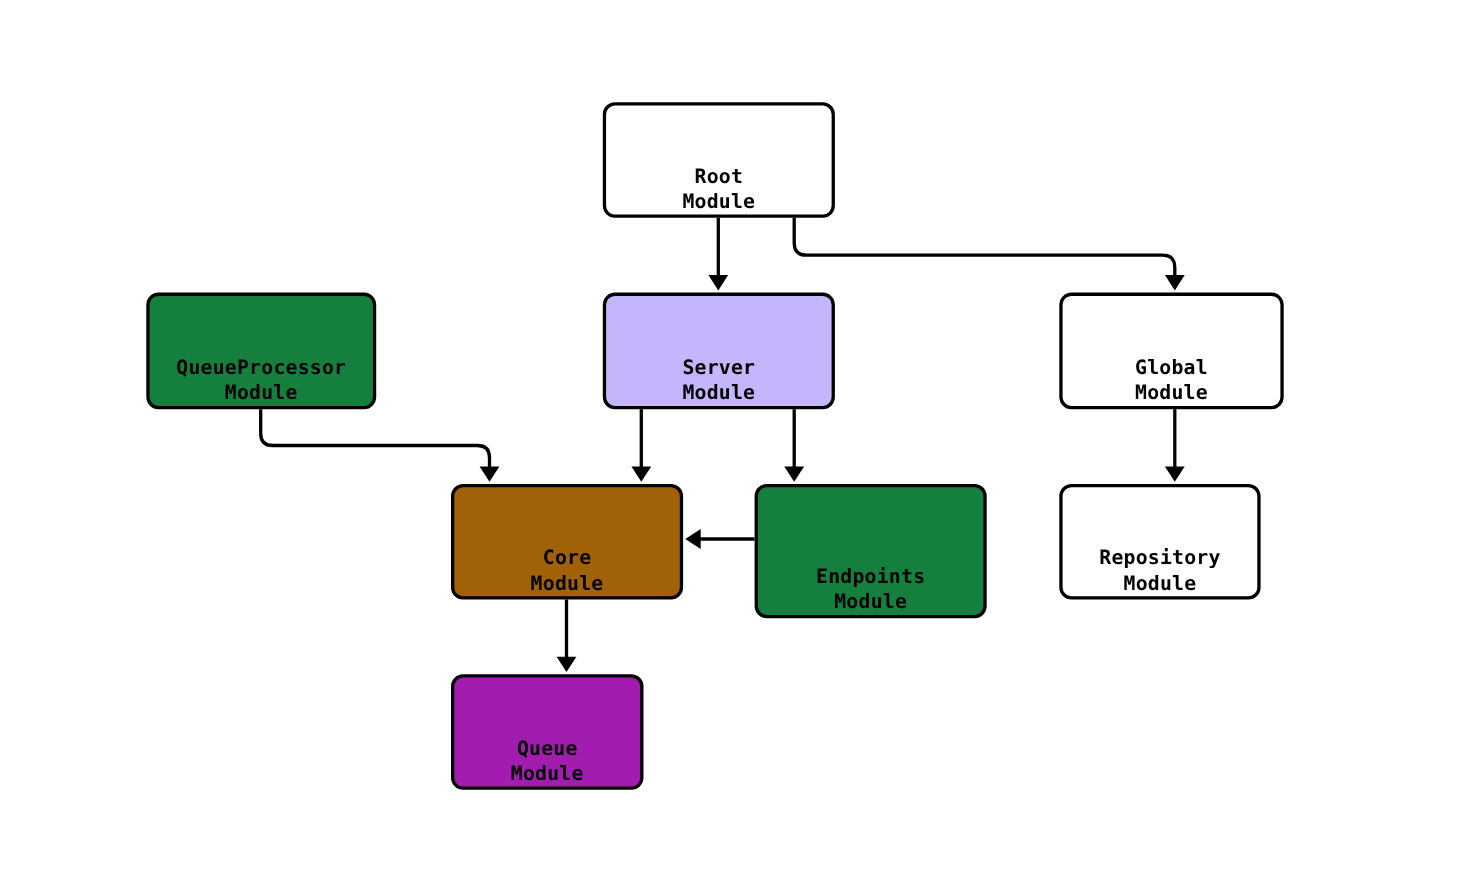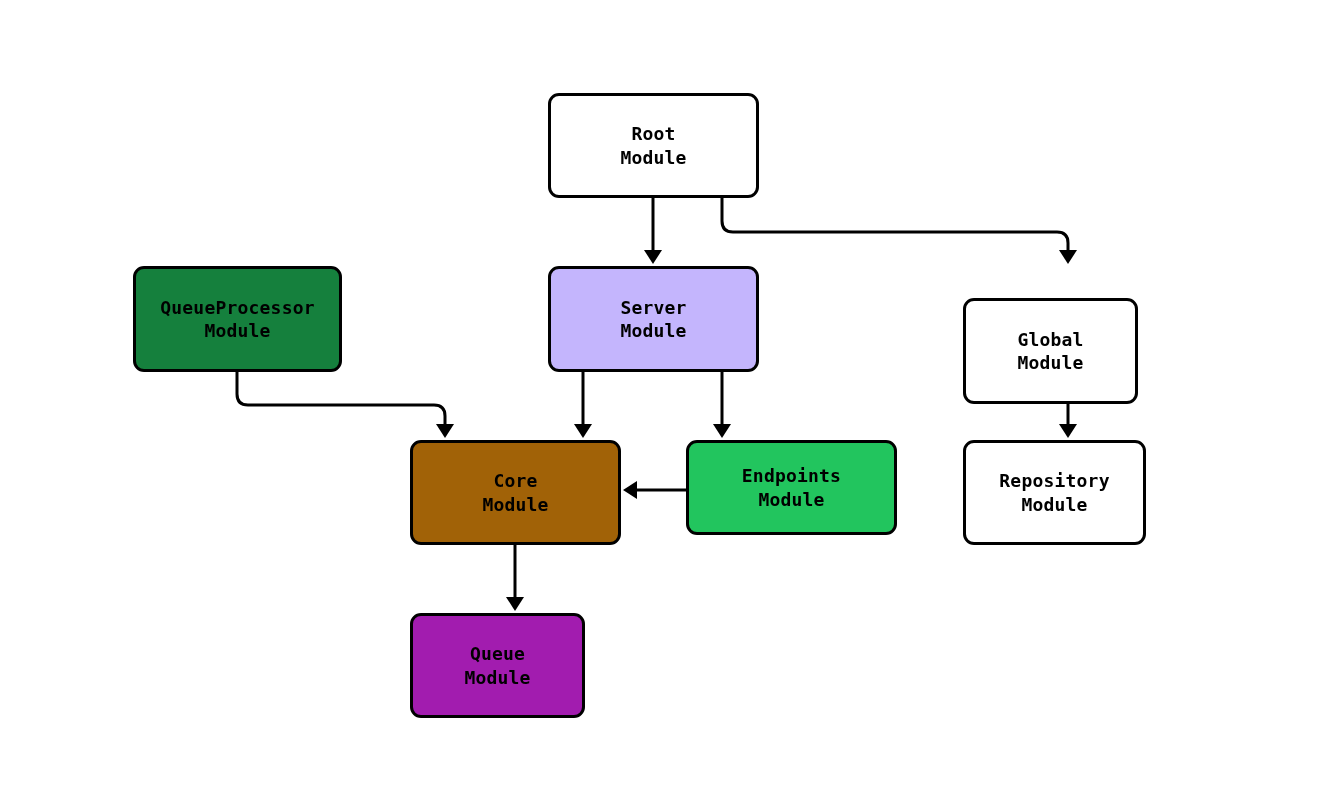--- a/index.html
+++ b/index.html
@@ -27,21 +27,21 @@
     width: 1337px;
     height: 809px;
   }
   .node {
     position: absolute;
     box-sizing: border-box;
     background: #ffffff;
     border: 3px solid #000000;
     border-radius: 11px;
     display: flex;
-    align-items: center;
+    align-items: flex-end;
     justify-content: center;
     z-index: 2;
   }
   .node-label {
     font-family: "DejaVu Sans Mono", "Liberation Mono", monospace;
     font-size: 18px;
     font-weight: bold;
     line-height: 1.28;
     color: #000000;
     text-align: center;
@@ -86,31 +86,31 @@
   <div class="node" style="left: 133px; top: 266px; width: 209px; height: 106px; border-color: rgb(0, 0, 0); background: #15803d; border-width: 3px;">
     <span class="node-label">QueueProcessor
 Module</span>
   </div>
 
   <div class="node" style="left: 548px; top: 266px; width: 211px; height: 106px; border-color: rgb(0, 0, 0); background: #c4b5fd; border-width: 3px;">
     <span class="node-label">Server
 Module</span>
   </div>
 
-  <div class="node" style="left: 963px; top: 266px; width: 175px; height: 106px; border-color: rgb(0, 0, 0); background: rgb(255, 255, 255); border-width: 3px; margin-top: 32px;">
+  <div class="node" style="left: 963px; top: 266px; width: 204px; height: 106px; border-color: rgb(0, 0, 0); background: rgb(255, 255, 255); border-width: 3px;">
     <span class="node-label">Global
 Module</span>
   </div>
 
   <div class="node" style="left: 410px; top: 440px; width: 211px; height: 105px; border-color: rgb(0, 0, 0); background: #a16207; border-width: 3px;">
     <span class="node-label">Core
 Module</span>
   </div>
 
-  <div class="node" style="left: 686px; top: 440px; width: 211px; height: 95px; border-color: rgb(0, 0, 0); background: #22c55e; border-width: 3px;">
+  <div class="node" style="left: 686px; top: 440px; width: 211px; height: 122px; border-color: rgb(0, 0, 0); background: #15803d; border-width: 3px;">
     <span class="node-label">Endpoints
 Module</span>
   </div>
 
   <div class="node" style="left: 963px; top: 440px; width: 183px; height: 105px; border-color: rgb(0, 0, 0); background: rgb(255, 255, 255); border-width: 3px;">
     <span class="node-label">Repository
 Module</span>
   </div>
 
   <div class="node" style="left: 410px; top: 613px; width: 175px; height: 105px; border-color: rgb(0, 0, 0); background: #a21caf; border-width: 3px;">

